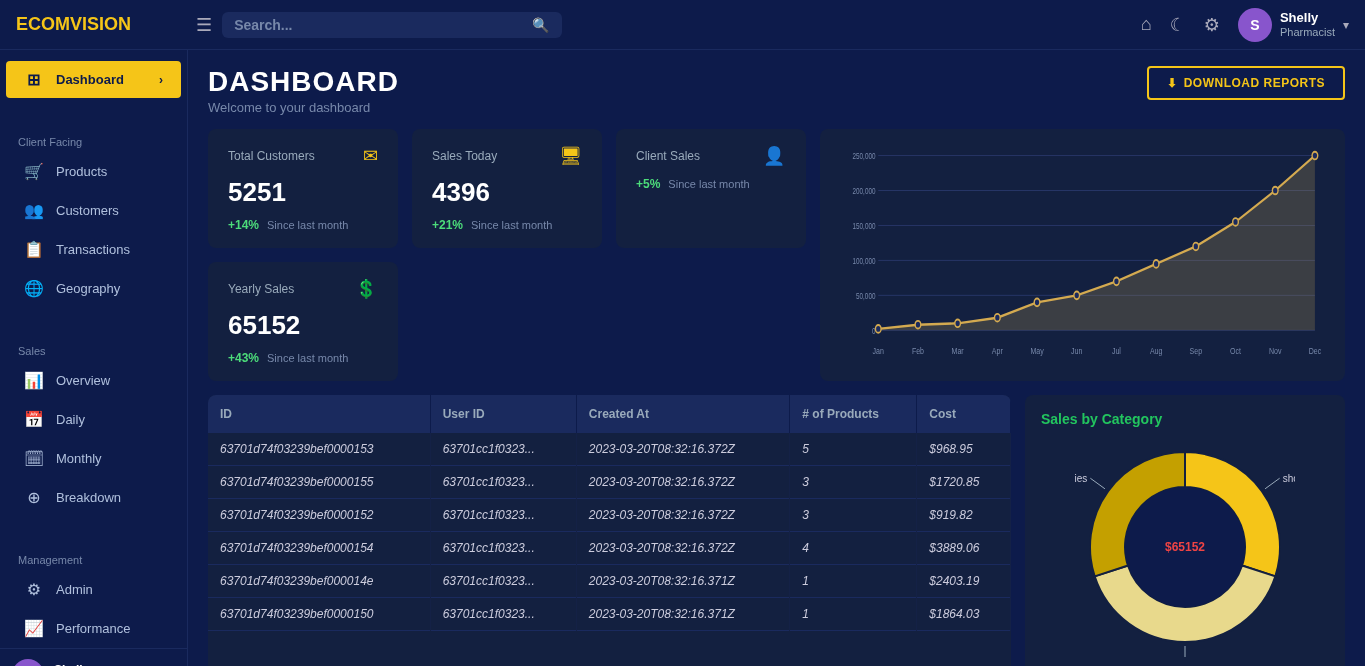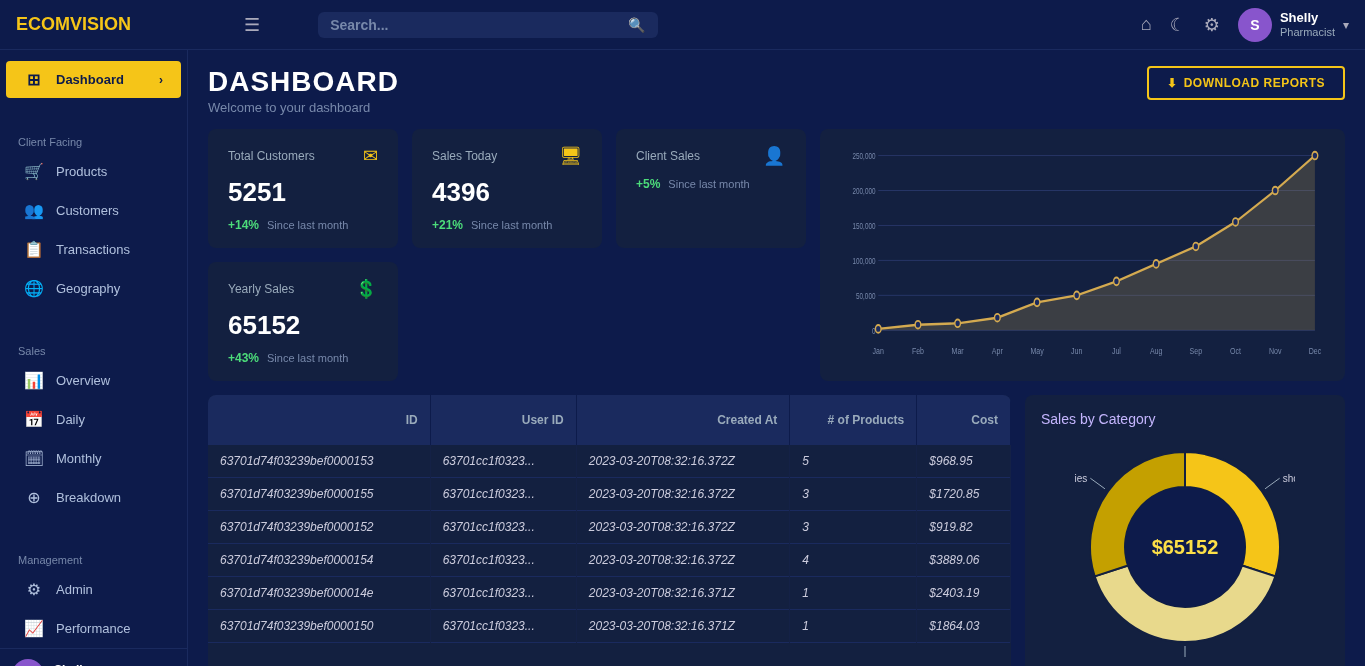--- a/index.html
+++ b/index.html
@@ -16,21 +16,20 @@
 
     
     .top-nav {
       background: #0d1b4b;
       height: 50px;
       display: flex;
       align-items: center;
       padding: 0 16px;
       border-bottom: 1px solid #1a2a5e;
       flex-shrink: 0;
-      gap: 48px;
     }
     .top-nav .logo {
       color: #f5c518;
       font-weight: 900;
       font-size: 18px;
       width: 180px;
       flex-shrink: 0;
     }
     .top-nav .hamburger {
       font-size: 18px;
@@ -254,22 +253,22 @@
     table {
       width: 100%;
       border-collapse: collapse;
       font-size: 12px;
     }
     thead tr {
       background: #1a2a5e;
       color: #99aabb;
     }
     thead th {
-      padding: 18px 12px;
-      text-align: right;
+      padding: 12px 12px;
+      text-align: left;
       font-weight: 600;
       border-right: 1px solid #0d1b4b;
     }
     tbody tr {
       border-bottom: 1px solid #1a2a5e;
       font-style: italic;
     }
     tbody td {
       padding: 9px 12px;
       color: #ccd;
@@ -278,34 +277,34 @@
 
     .donut-card {
       width: 320px;
       background: #132040;
       border-radius: 8px;
       padding: 16px;
       flex-shrink: 0;
       display: flex;
       flex-direction: column;
     }
-    .donut-title { font-size: 14px; font-weight: 400; margin-bottom: 10px; color: #c4b5fd; }
+    .donut-title { font-size: 14px; font-weight: 700; margin-bottom: 10px; color: #22c55e; }
     .donut-wrap {
       position: relative;
       width: 220px;
       height: 220px;
       margin: 0 auto;
     }
     .donut-center {
       position: absolute;
       top: 50%; left: 50%;
       transform: translate(-50%, -50%);
-      font-size: 20px;
+      font-size: 12px;
       font-weight: 800;
-      color: #fde047;
+      color: #ef4444;
       text-align: center;
     }
   </style>
 </head>
 <body>
 
 <div class="top-nav">
   <div class="logo">ECOMVISION</div>
   <span class="hamburger">☰</span>
   <div class="search-bar">

